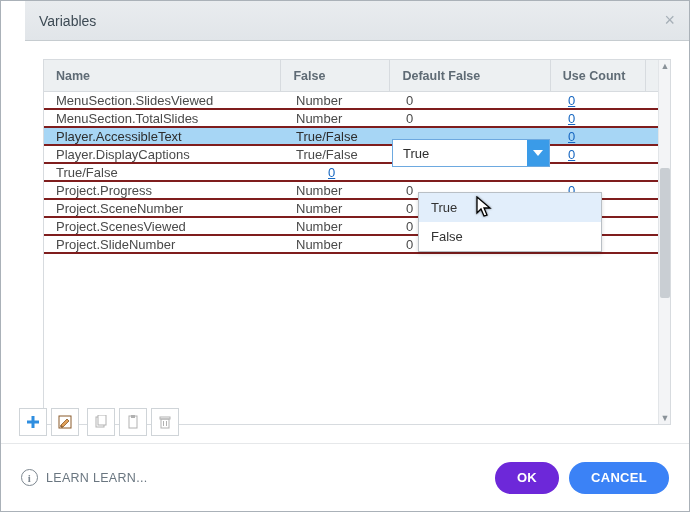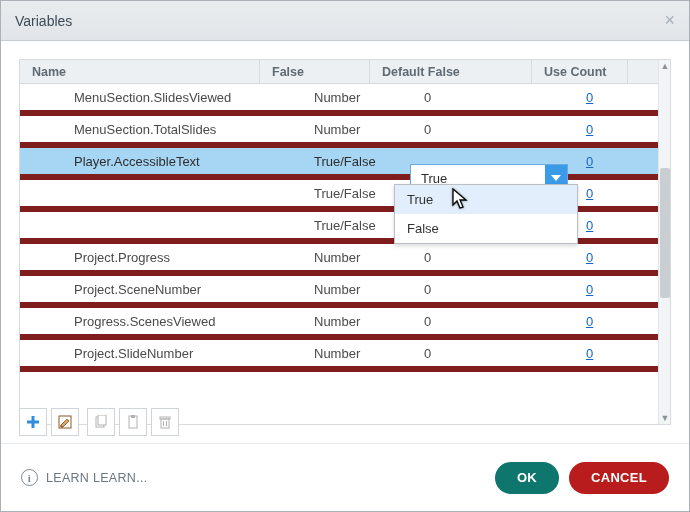--- a/index.html
+++ b/index.html
@@ -1,37 +1,37 @@
 <!DOCTYPE html>
 <html><head>
 <meta charset="utf-8">
 <style>
   * { box-sizing: border-box; }
   html, body { margin:0; padding:0; font-family: "Segoe UI", Arial, sans-serif; font-size:13px; color:#3a3a3a; }
-  .frame   { width:690px; height:512px; position:relative; border:1px solid #aab1b8; background:#fff; }
+  .frame   { width:690px; height:512px; position:relative; border:1px solid #aab1b8; background:#fff;padding-left:24px; }
   
   .titlebar { height:40px; background:linear-gradient(#e9ecef,#e1e5e9); border-bottom:1px solid #c6ccd0; display:flex; align-items:center; padding:0 14px; font-size:14px; color:#3d4a54; }
   .titlebar .spacer { flex:1; }
   .close-x { color:#a7b0b8; font-size:18px; cursor:default; }
   
   .body { padding:18px; height:calc(100% - 40px - 68px); }
   .grid-wrap { border:1px solid #d7dbdf; height:100%; position:relative; }
   
-  .thead { display:flex; height:24px; background:#edf0f2; border-bottom:1px solid #d7dbdf; }
+  .thead { display:flex; height:32px; background:#edf0f2; border-bottom:1px solid #d7dbdf; }
   .th { padding:0 12px; display:flex; align-items:center; color:#5f6b75; font-weight:600; font-size:12.5px; border-right:1px solid #d7dbdf; }
   .th:last-child { border-right:none; }
   
   .c-name  { width:240px; }
   .c-type  { width:110px; }
   .c-val   { width:162px; }
   .c-count { width:96px; }
   .c-rest  { flex:1; }
   
   .tbody { position:relative; }
-  .tr { display:flex; height:32px; border-bottom:6px solid #7f1d1d; align-items:center;justify-content:flex-end; }
+  .tr { display:flex; height:18px; border-bottom:2px solid #7f1d1d; align-items:center; }
   .td { padding:0 12px; font-size:13px; color:#4a4a4a; }
   .tr.sel { background:#a7d6f5; }
   .tr.sel .td { color:#2e2e2e; }
   .count-link { color:#1767c1; text-decoration:underline; cursor:pointer; }
   
   .dd-cell { position:relative; }
   .dd-box  { position:absolute; left:-2px; top:3px; width:158px; height:28px; background:#fff; border:1px solid #6da9e0; display:flex; align-items:center; }
   .dd-box .dd-text { padding:0 10px; flex:1; color:#2e2e2e; }
   .dd-btn { width:22px; height:26px; background:#3a9be8; display:flex; align-items:center; justify-content:center; }
   .dd-btn svg { fill:#fff; }
@@ -54,22 +54,22 @@
   .tool-slot.add { }
   .tool-slot.dim svg { opacity:.45; }
   .tool-slot:first-child { }
   .tool-group-sep { width:0px; }
   
   .footer { position:absolute; left:0; right:0; bottom:0; height:68px; border-top:1px solid #e6e8ea; background:#fff; display:flex; align-items:center; padding:0 20px; }
   .learn { display:flex; align-items:center; gap:8px; color:#6a7680; font-size:12.5px; letter-spacing:.3px; cursor:pointer;}
   .learn .info-ico { width:17px; height:17px; border:1.5px solid #7d8790; border-radius:50%; display:flex; align-items:center; justify-content:center; font-family: Georgia, serif; font-size:11px; font-weight:bold; color:#7d8790;}
   .foot-spacer { flex:1; }
   .btn { height:32px; border-radius:16px; padding:0 22px; display:flex; align-items:center; justify-content:center; font-weight:600; font-size:13px; letter-spacing:.3px; cursor:pointer; }
-  .btn.primary { background:#0f766e; color:#fff; margin-right:10px;}
-  .btn.default { background:#b91c1c; color:#fff; }
+  .btn.primary { background:#6d28d9; color:#fff; margin-right:10px;}
+  .btn.default { background:#3b82f6; color:#fff; }
 </style>
 </head>
 <body>
 
 <div class="frame">
 
   <div class="titlebar">
     <span>Variables</span>
     <span class="spacer"></span>
     <span class="close-x">×</span>
@@ -112,20 +112,21 @@
                 <svg width="10" height="6" viewBox="0 0 10 6">
                     <path d="M0 0 L10 0 L5 6 Z"></path>
                   </svg>
               </span>
             </div>
           </div>
           <div class="td c-count"><span class="count-link">0</span></div>
         </div>
 
         <div class="tr">
+          <div class="td c-name">Player.DisplayCaptions</div>
           <div class="td c-type">True/False</div>
           <div class="td c-val"></div>
           <div class="td c-count"><span class="count-link">0</span></div>
         </div>
 
         <div class="tr">
           <div class="td c-type">True/False</div>
           <div class="td c-val"></div>
           <div class="td c-count"><span class="count-link">0</span></div>
         </div>
@@ -138,21 +139,21 @@
         </div>
 
         <div class="tr">
           <div class="td c-name">Project.SceneNumber</div>
           <div class="td c-type">Number</div>
           <div class="td c-val">0</div>
           <div class="td c-count"><span class="count-link">0</span></div>
         </div>
 
         <div class="tr">
-          <div class="td c-name">Progress.ScenesViewed</div>
+          <div class="td c-name">Project.ScenesViewed</div>
           <div class="td c-type">Number</div>
           <div class="td c-val">0</div>
           <div class="td c-count"><span class="count-link">0</span></div>
         </div>
 
         <div class="tr">
           <div class="td c-name">Project.SlideNumber</div>
           <div class="td c-type">Number</div>
           <div class="td c-val">0</div>
           <div class="td c-count"><span class="count-link">0</span></div>

